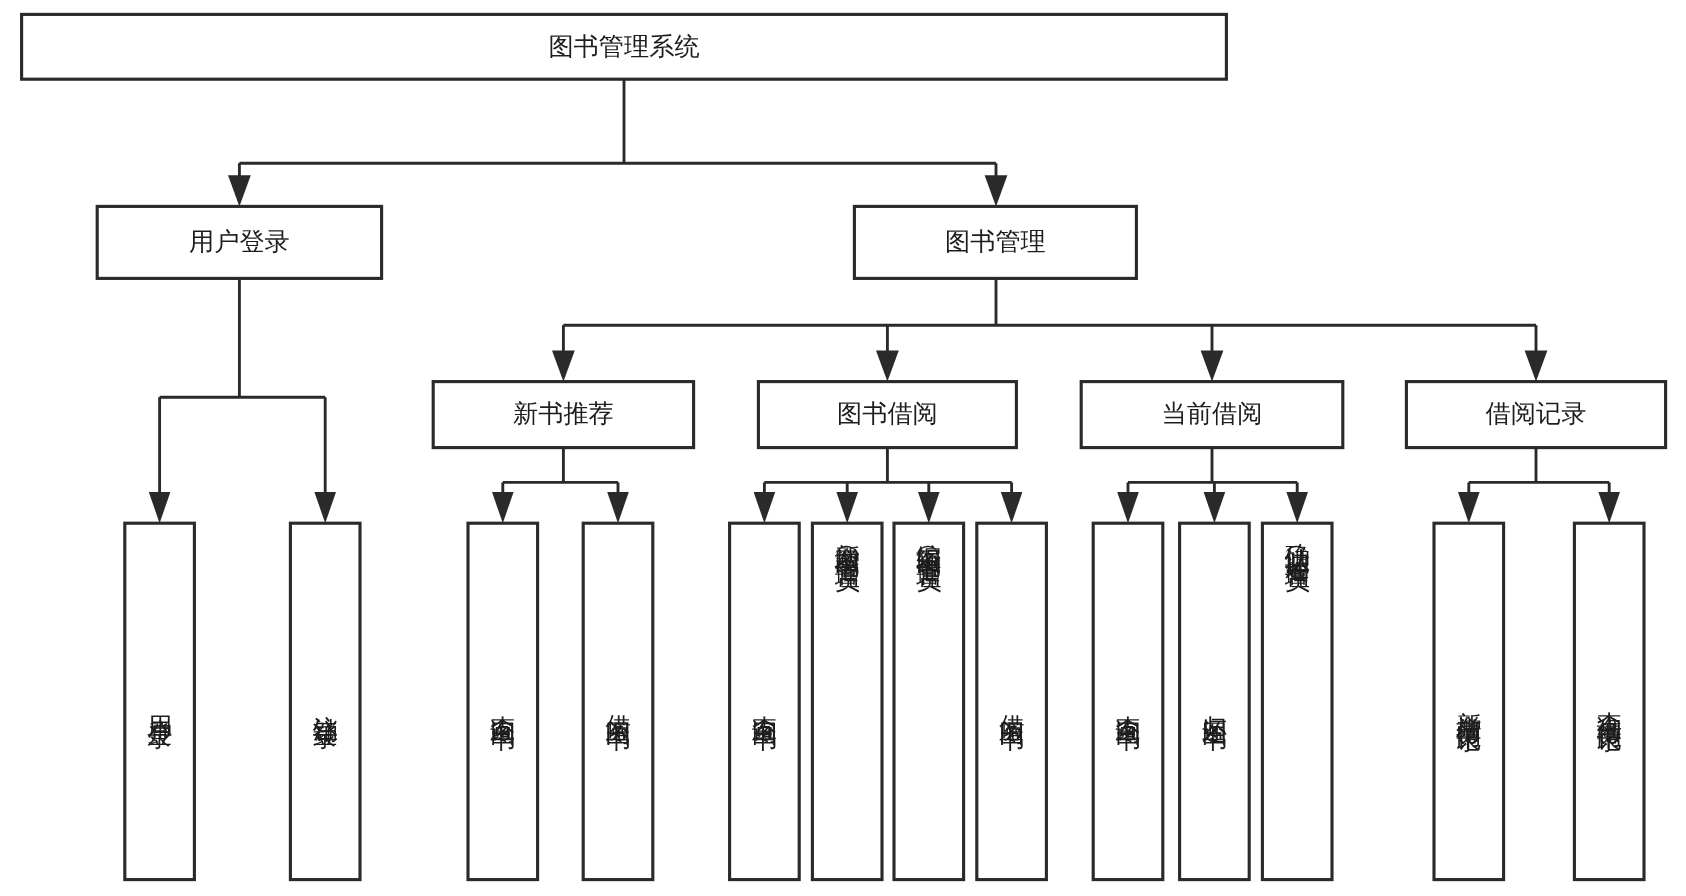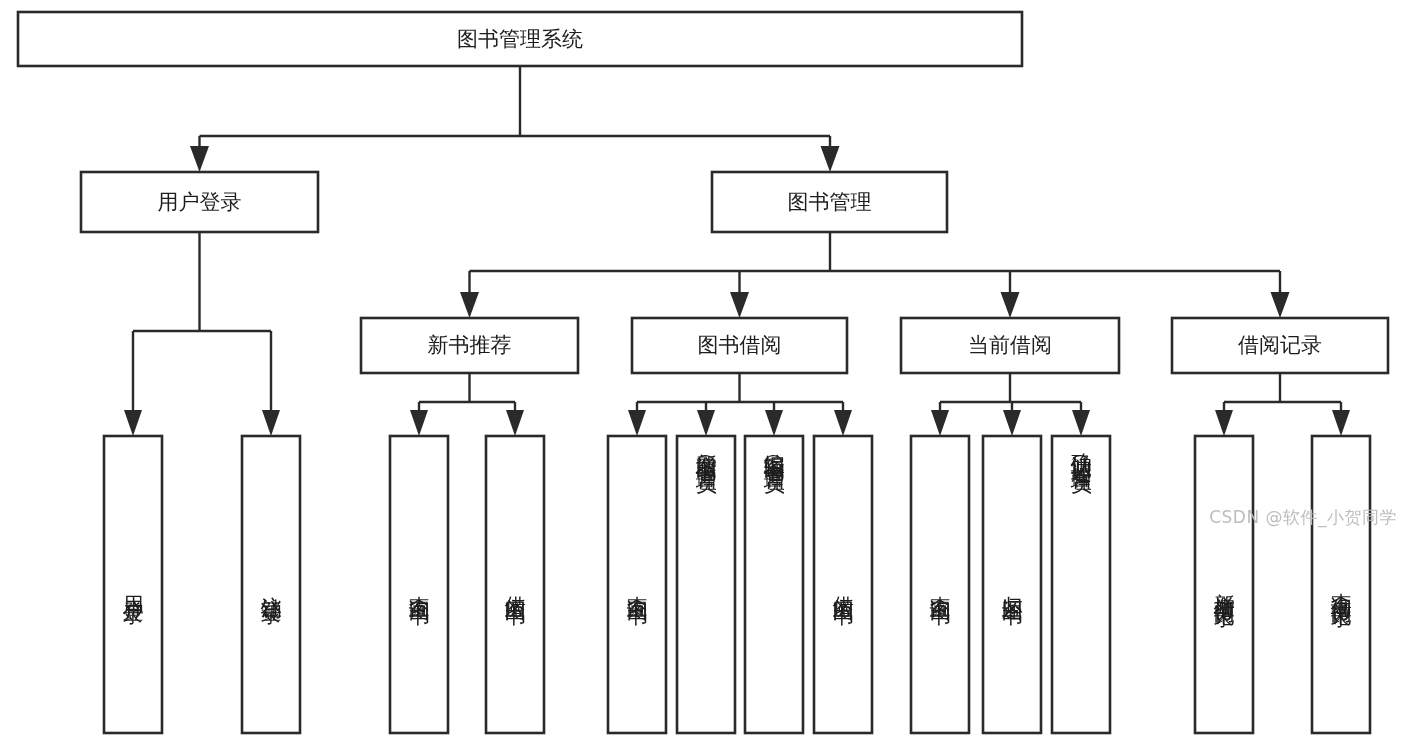--- a/index.html
+++ b/index.html
@@ -228,15 +228,14 @@
   <div class="vbox-wrap" style="left:1052px; top:436px; width:58px; height:297px; align-items:flex-start;">
     <span class="vbox-text">确认归还（管理员）</span>
   </div>
   <div class="vbox-wrap" style="left:1195px; top:436px; width:58px; height:297px;">
     <span class="vbox-text">新增借阅记录</span>
   </div>
   <div class="vbox-wrap" style="left:1312px; top:436px; width:58px; height:297px;">
     <span class="vbox-text">查询借阅记录</span>
   </div>
 
-  <div class="watermark">CSDN @软件_小贺同学</div>
 
 </div>
 
 </body></html>

